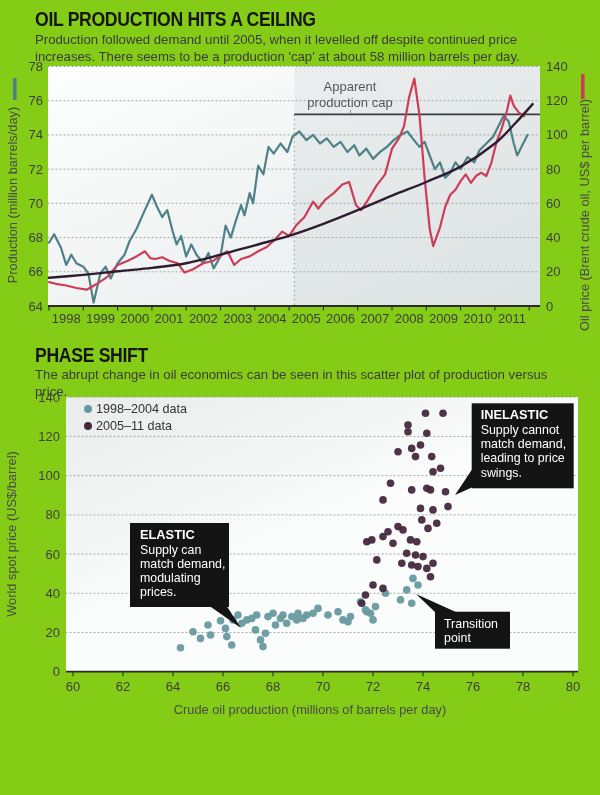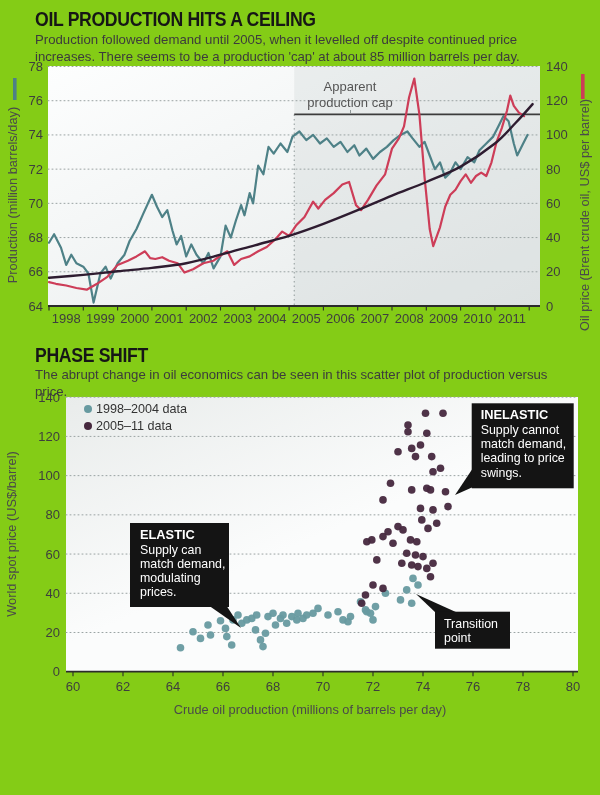--- a/index.html
+++ b/index.html
@@ -21,21 +21,21 @@
   .legend-lbl{font-size:12.6px;fill:#333333;}
   .co-title{font-size:12.8px;font-weight:bold;fill:#ffffff;}
   .co-body{font-size:12.4px;fill:#ffffff;}
 </style>
 </head>
 <body>
 
 <div class="page">
   <h1 class="headline" id="h1"><span class="cond">OIL PRODUCTION HITS A CEILING</span></h1>
   <p class="subtitle" id="sub1">Production followed demand until 2005, when it levelled off despite continued price
-increases. There seems to be a production 'cap' at about 85 million barrels per day.</p>
+increases. There seems to be a production 'cap' at about 58 million barrels per day.</p>
 
   <svg id="chart1" width="600" height="280" viewBox="0 60 600 280">
       <defs>
         <linearGradient id="grad1" x1="0%" y1="0%" x2="100%" y2="100%">
           <stop offset="0%" stop-color="#fdfefe"></stop>
           <stop offset="100%" stop-color="#e6eaea"></stop>
         </linearGradient>
       </defs>
       <rect x="48" y="66" width="492" height="240" fill="url(#grad1)"></rect>
       <rect x="294.2450000000031" y="66" width="245.75499999999693" height="240" fill="#c3cccd" fill-opacity="0.25"></rect>

